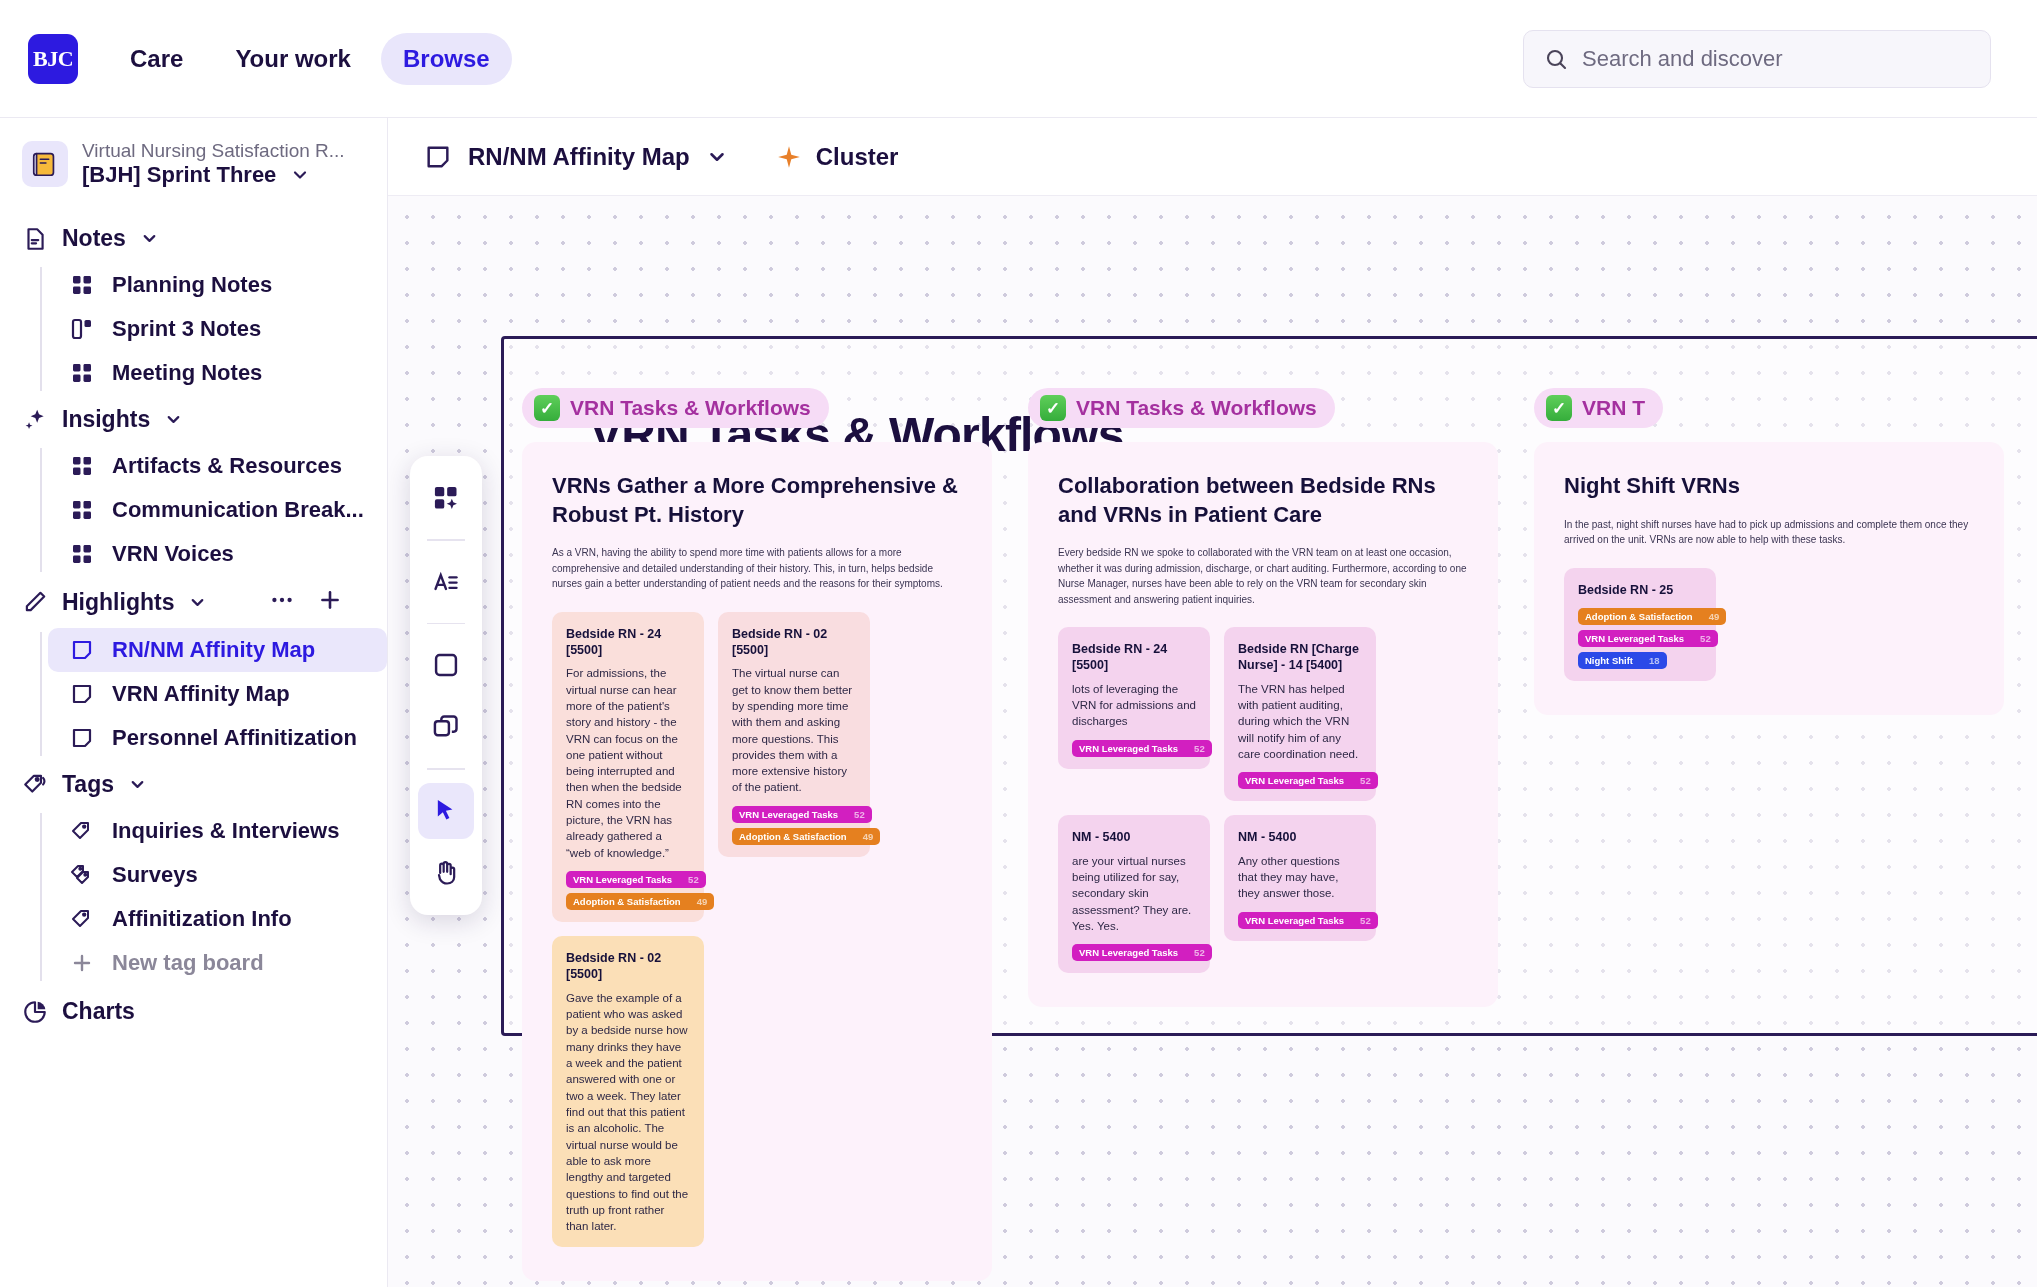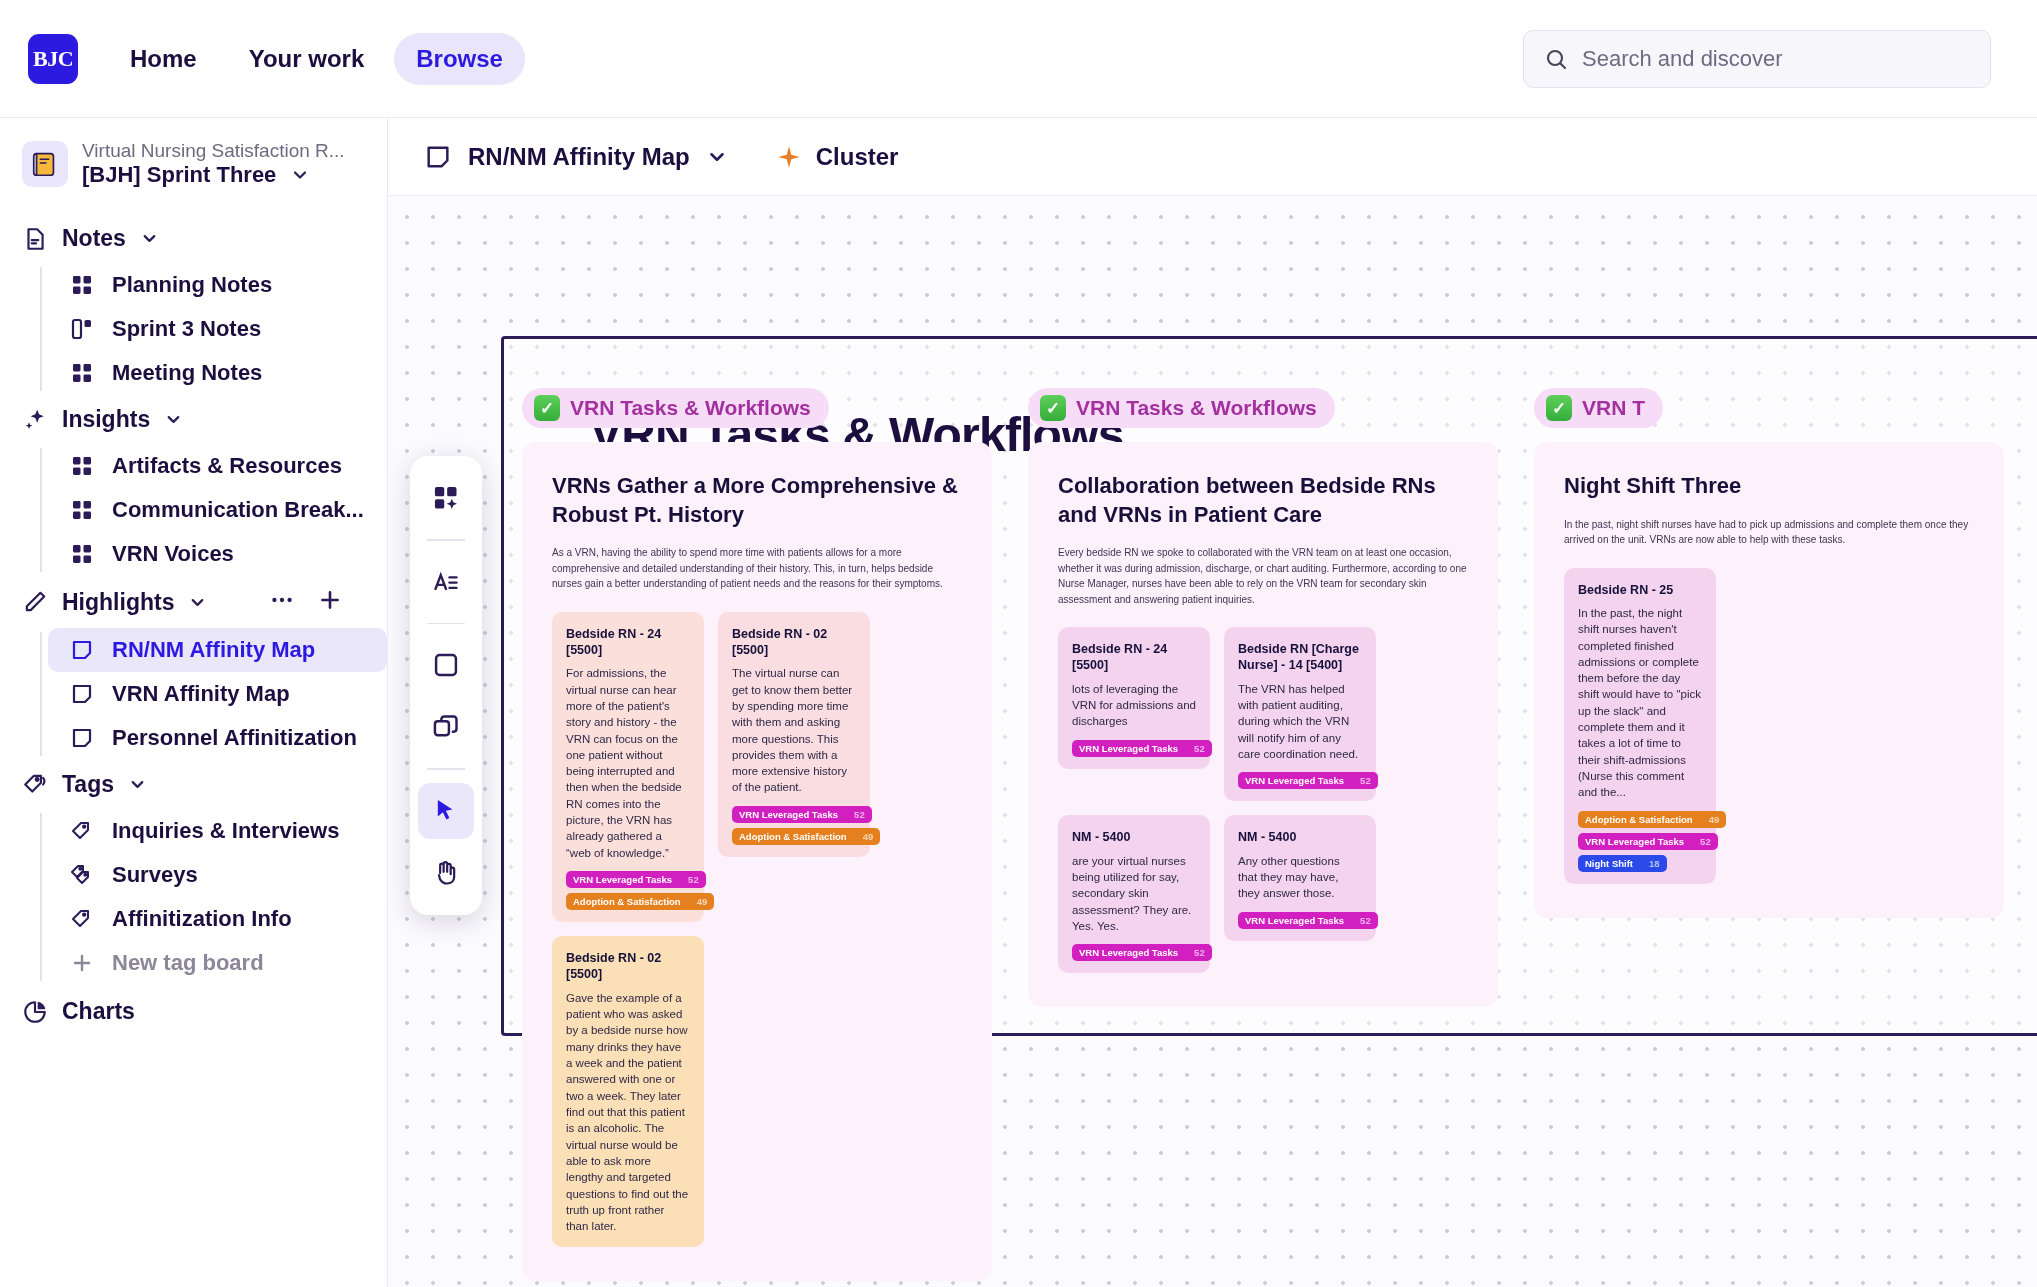--- a/index.html
+++ b/index.html
@@ -212,21 +212,21 @@
   .tag.t-night { background: #2b49e8; }
 </style>
 </head>
 <body>
 
 <div class="app">
 
   <div class="topbar">
     <div class="logo">BJC</div>
     <div class="navlinks">
-      <div class="navlink">Home</div>
+      <div class="navlink">Care</div>
       <div class="navlink">Your work</div>
       <div class="navlink active">Browse</div>
     </div>
     <div class="searchwrap">
       <span class="ico">
         <svg width="24" height="24" viewBox="0 0 24 24" fill="none" stroke="#4a4459" stroke-width="2.1" stroke-linecap="round">
           <circle cx="11" cy="11" r="7"></circle>
             <line x1="16.5" y1="16.5" x2="21" y2="21"></line>
         </svg>
       </span>
@@ -657,26 +657,25 @@
               </div>
             </div>
           </div>
 
           <div class="col">
             <div class="cluster-tag">
               <span class="check">✓</span>
               <span class="ctext">VRN T</span>
             </div>
             <div class="group-card">
-              <div class="gc-title">Night Shift Three</div>
+              <div class="gc-title">Night Shift VRNs</div>
               <div class="gc-desc">In the past, night shift nurses have had to pick up admissions and complete them once they arrived on the unit. VRNs are now able to help with these tasks.</div>
               <div class="notes">
                 <div class="note magenta">
                   <div class="note-title">Bedside RN - 25</div>
-                  <div class="note-body">In the past, the night shift nurses haven't completed finished admissions or complete them before the day shift would have to "pick up the slack" and complete them and it takes a lot of time to their shift-admissions (Nurse this comment and the...</div>
                   <div class="tags">
                     <span class="tag t-adopt">
                         <span>Adoption &amp; Satisfaction</span>
                         <span class="cnt">49</span>
                       </span>
                     <span class="tag t-vrn">
                         <span>VRN Leveraged Tasks</span>
                         <span class="cnt">52</span>
                       </span>
                     <span class="tag t-night">

